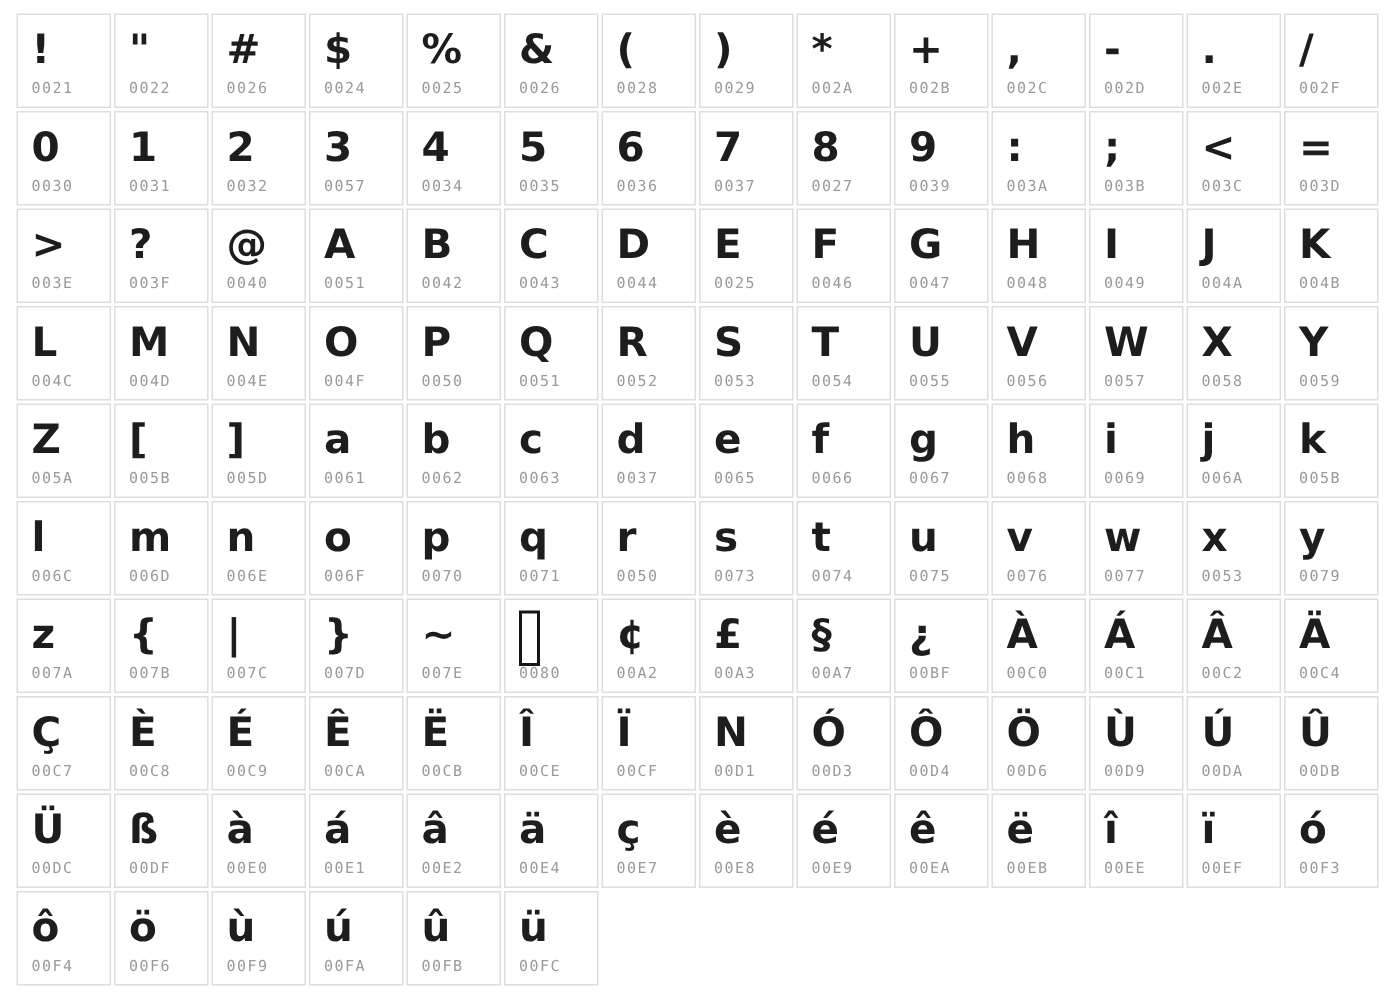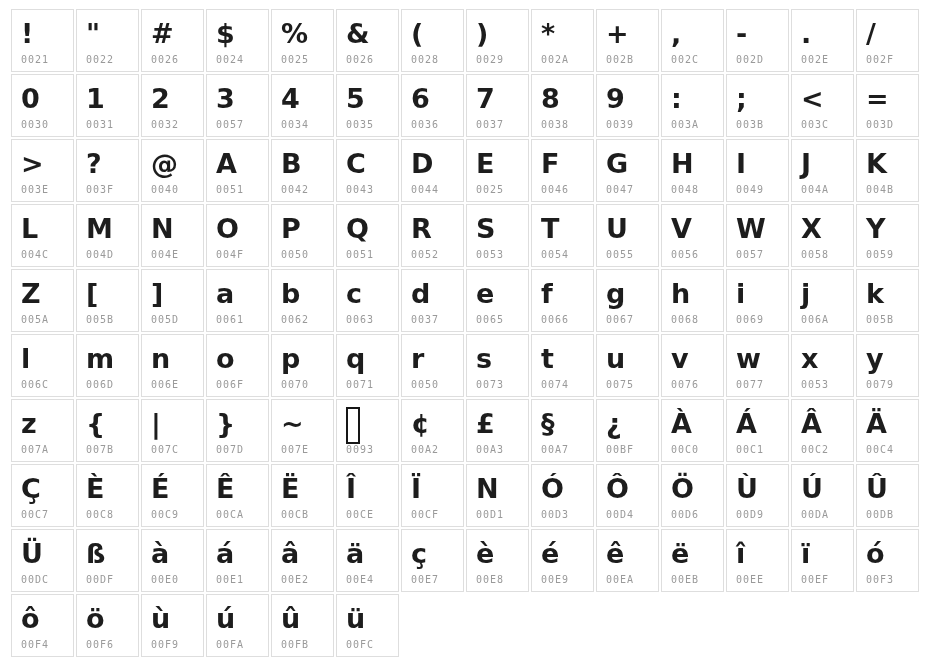--- a/index.html
+++ b/index.html
@@ -148,21 +148,21 @@
     <div class="cell">
       <span class="glyph">6</span>
       <span class="code">0036</span>
     </div>
     <div class="cell">
       <span class="glyph">7</span>
       <span class="code">0037</span>
     </div>
     <div class="cell">
       <span class="glyph">8</span>
-      <span class="code">0038</span>
+      <span class="code">0027</span>
     </div>
     <div class="cell">
       <span class="glyph">9</span>
       <span class="code">0039</span>
     </div>
     <div class="cell">
       <span class="glyph">:</span>
       <span class="code">003A</span>
     </div>
     <div class="cell">
@@ -416,21 +416,21 @@
     <div class="cell">
       <span class="glyph">}</span>
       <span class="code">007D</span>
     </div>
     <div class="cell">
       <span class="glyph">~</span>
       <span class="code">007E</span>
     </div>
     <div class="cell">
       <span class="glyph"><span class="notdef-box"></span></span>
-      <span class="code">0093</span>
+      <span class="code">0080</span>
     </div>
     <div class="cell">
       <span class="glyph">¢</span>
       <span class="code">00A2</span>
     </div>
     <div class="cell">
       <span class="glyph">£</span>
       <span class="code">00A3</span>
     </div>
     <div class="cell">

